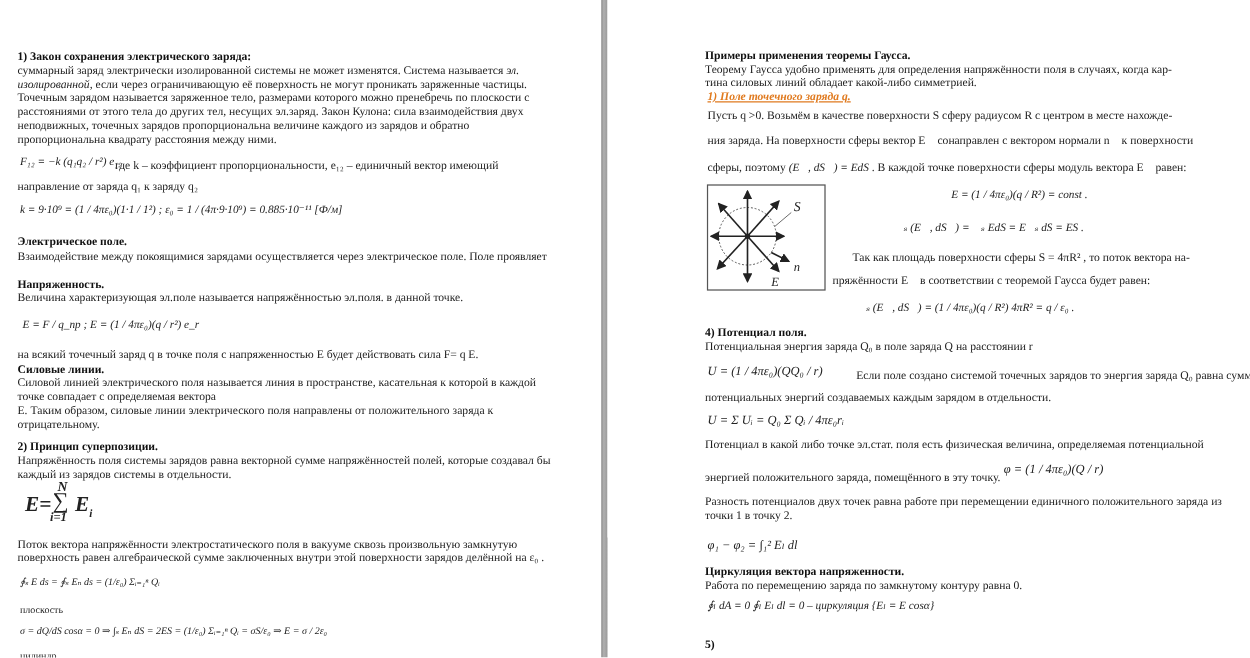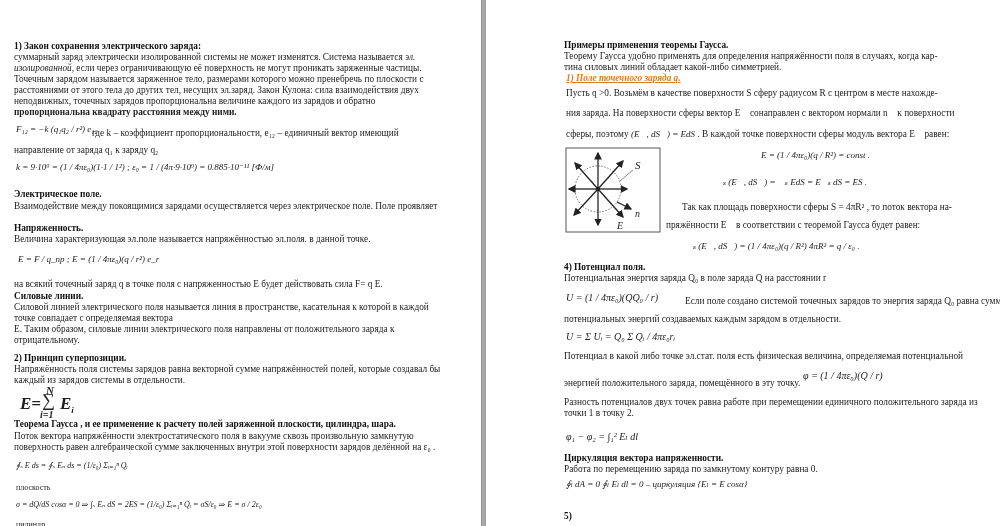--- a/index.html
+++ b/index.html
@@ -21,21 +21,21 @@
 <body>
 
 <div class="page page-left">
 
   <div class="blk h" style="left:14px;top:41px;">1) Закон  сохранения  электрического заряда:</div>
   <div class="blk" style="left:14px;top:52px;"><span>суммарный заряд электрически изолированной системы не может изменятся. Система называется </span><span class="it">эл.</span></div>
   <div class="blk" style="left:14px;top:63px;"><span class="it">изолированной</span><span>, если через ограничивающую её поверхность не могут проникать заряженные частицы.</span></div>
   <div class="blk" style="left:14px;top:74px;">Точечным зарядом называется заряженное тело, размерами которого можно пренебречь по плоскости с</div>
   <div class="blk" style="left:14px;top:85px;">расстояниями от этого тела до других тел, несущих эл.заряд. Закон Кулона: сила взаимодействия двух</div>
   <div class="blk" style="left:14px;top:96px;">неподвижных, точечных зарядов пропорциональна величине каждого из зарядов и обратно</div>
-  <div class="blk" style="left:14px;top:107px;font-weight:bold;">пропорциональна квадрату расстояния между ними.</div>
+  <div class="blk" style="left:14px;top:107px;">пропорциональна квадрату расстояния между ними.</div>
 
   <div class="blk math" style="left:16px;top:124px;">F₁₂ = −k (q₁q₂ / r²) e₁₂</div>
   <div class="blk" style="left:92px;top:128px;">где k – коэффициент пропорциональности, e₁₂ – единичный вектор имеющий</div>
   <div class="blk" style="left:14px;top:145px;">направление от заряда q₁ к заряду q₂</div>
   <div class="blk math" style="left:16px;top:162px;">k = 9·10⁹ = (1 / 4πε₀)(1·1 / 1²)   ;   ε₀ = 1 / (4π·9·10⁹) = 0.885·10⁻¹¹ [Ф/м]</div>
 
   <div class="blk h" style="left:14px;top:189px;">Электрическое поле.</div>
   <div class="blk" style="left:14px;top:201px;"> Взаимодействие между покоящимися зарядами осуществляется через электрическое поле. Поле проявляет</div>
   <div class="blk h" style="left:14px;top:223px;">Напряженность.</div>
   <div class="blk" style="left:14px;top:234px;">Величина характеризующая  эл.поле называется напряжённостью эл.поля. в данной точке.</div>
@@ -52,21 +52,20 @@
   <div class="blk" style="left:14px;top:364px;">Напряжённость поля системы зарядов равна векторной сумме напряжённостей полей, которые создавал бы</div>
   <div class="blk" style="left:14px;top:375px;">каждый из зарядов системы в отдельности.</div>
   <div style="position:absolute;left:20px;top:384px;">
     <span style="position:absolute;left:0;top:10px;font-size:17px;font-style:italic;font-weight:bold;">E=</span>
     <span style="position:absolute;left:26px;top:0px;font-size:11px;font-style:italic;font-weight:bold;">N</span>
     <span style="position:absolute;left:22px;top:6px;font-size:18px;">∑</span>
     <span style="position:absolute;left:10px;top:25px;font-size:10px;font-style:italic;font-weight:bold;margin-left:10px;">i=1</span>
     <span style="position:absolute;left:40px;top:10px;font-size:17px;font-style:italic;font-weight:bold;">E<sub style="font-size:9px">i</sub></span>
   </div>
 
-  <div class="blk h" style="left:14px;top:419px;">Теорема Гаусса , и ее применение к расчету полей заряженной плоскости,  цилиндра, шара.</div>
   <div class="blk" style="left:14px;top:431px;">Поток вектора напряжённости электростатического поля в вакууме сквозь произвольную замкнутую</div>
   <div class="blk" style="left:14px;top:442px;">поверхность равен алгебраической сумме заключенных внутри этой поверхности зарядов делённой на ε₀ .</div>
   <div class="blk math" style="left:16px;top:460px;font-size:8px;">∮ₛ E ds = ∮ₛ Eₙ ds = (1/ε₀) Σᵢ₌₁ⁿ Qᵢ</div>
   <div class="blk" style="left:16px;top:482px;font-size:8px;">плоскость</div>
   <div class="blk math" style="left:16px;top:499px;font-size:8px;">σ = dQ/dS    cosα = 0 ⇒ ∫ₛ Eₙ dS = 2ES = (1/ε₀) Σᵢ₌₁ⁿ Qᵢ = σS/ε₀ ⇒    E = σ / 2ε₀</div>
   <div class="blk" style="left:16px;top:519px;font-size:8px;">цилиндр</div>
 </div>
 
 <div class="divider"></div>
 

